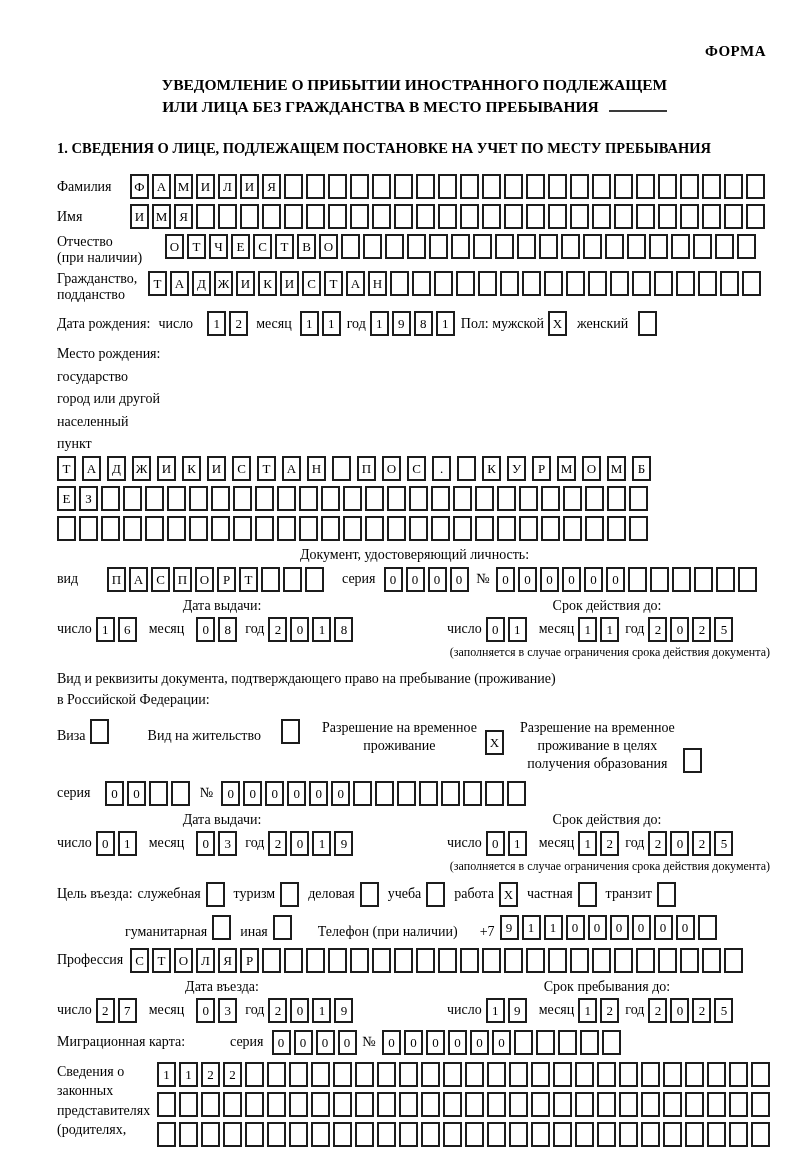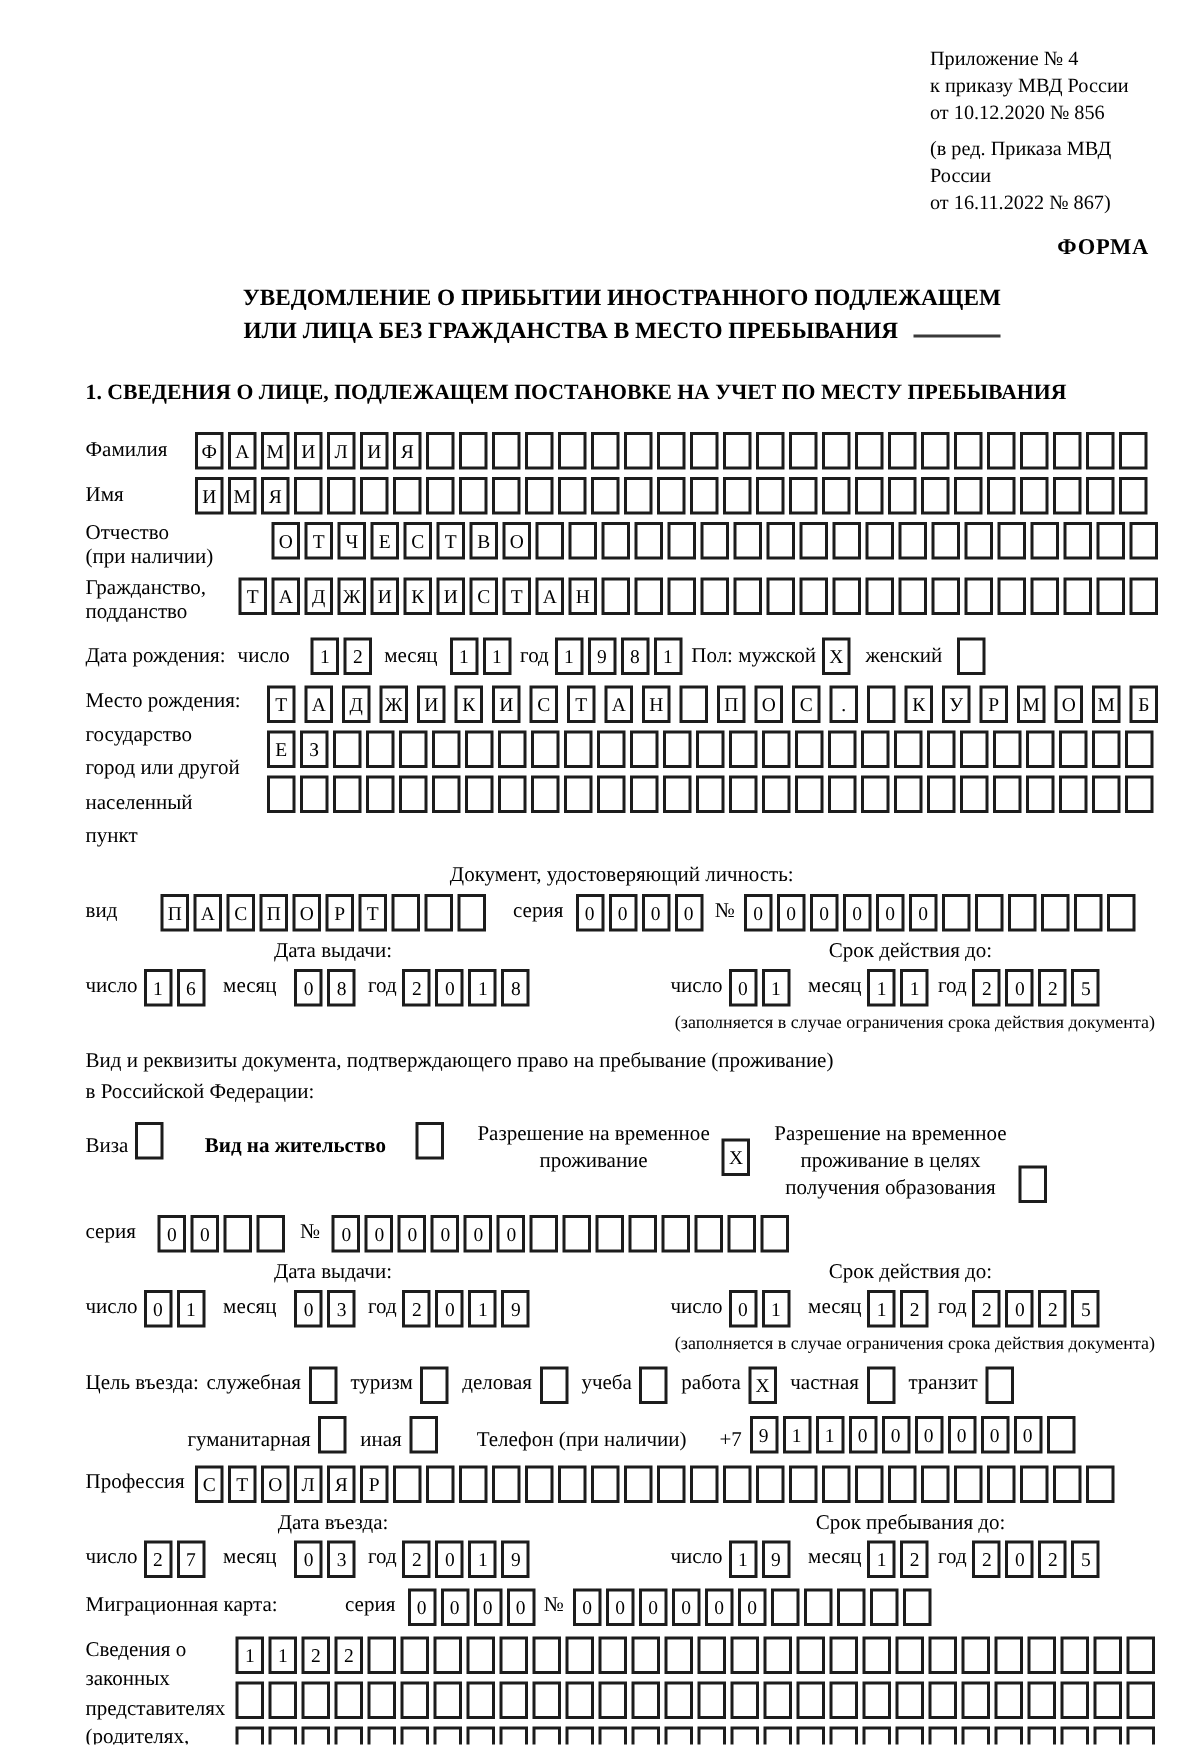--- a/index.html
+++ b/index.html
@@ -12,21 +12,21 @@
   .appendix .amendment{margin-top:6px;}
   .forma{margin-top:13px;text-align:right;font-weight:bold;font-size:15px;padding-right:6px;letter-spacing:.5px;}
 
   
   .title{margin-top:14px;text-align:center;font-weight:bold;font-size:15.5px;line-height:22px;}
   .blank{display:inline-block;width:58px;height:13px;border-bottom:2.5px solid #3a3a3a;margin-left:10px;}
   .section-heading{margin-top:22px;font-weight:bold;font-size:14.5px;}
 
   
   .row{display:flex;align-items:center;margin-top:5px;}
-  .row.top{align-items:flex-start;justify-content:space-between;}
+  .row.top{align-items:flex-start;}
   .lbl{font-size:14px;flex:0 0 auto;}
   .sub{font-size:14px;flex:0 0 auto;}
   .w73{width:73px;} .w91{width:91px;} .w108{width:108px;}
   .cells{display:inline-flex;gap:3px;flex:0 0 auto;}
   .cells.wide{gap:6px;}
   .cell{flex:0 0 auto;box-sizing:border-box;width:19px;height:25px;border:2px solid #1c1c1c;
         display:flex;align-items:center;justify-content:center;font-size:13px;line-height:1;background:#fff;}
 
   .ml4{margin-left:4px;} .ml6{margin-left:6px;} .ml8{margin-left:8px;} .ml10{margin-left:10px;} .ml14{margin-left:14px;}
 
@@ -67,29 +67,20 @@
   .reps{display:flex;align-items:flex-start;margin-top:7px;}
   .reps-labels{width:100px;flex:0 0 auto;font-size:14px;line-height:19.5px;}
   .reps-rows .cells{display:flex;margin-top:5px;}
   .reps-rows .cells:first-child{margin-top:0;}
 </style>
 </head>
 <body>
 
 <div class="page">
 
-  <div class="appendix">
-    <div>Приложение № 4</div>
-    <div>к приказу МВД России</div>
-    <div>от 10.12.2020 № 856</div>
-    <div class="amendment">
-      <div>(в ред. Приказа МВД России</div>
-      <div>от 16.11.2022 № 867)</div>
-    </div>
-  </div>
 
   <div class="forma">ФОРМА</div>
 
   <div class="title">
     <div>УВЕДОМЛЕНИЕ О ПРИБЫТИИ ИНОСТРАННОГО ПОДЛЕЖАЩЕМ</div>
     <div><span>ИЛИ ЛИЦА БЕЗ ГРАЖДАНСТВА В МЕСТО ПРЕБЫВАНИЯ</span><span class="blank"></span></div>
   </div>
 
   <div class="section-heading">1. СВЕДЕНИЯ О ЛИЦЕ, ПОДЛЕЖАЩЕМ ПОСТАНОВКЕ НА УЧЕТ ПО МЕСТУ ПРЕБЫВАНИЯ</div>
 
@@ -258,21 +249,21 @@
     <span class="sub ml6">Пол: мужской</span>
     <span class="cells ml4">
         <span class="cell">X</span>
       </span>
     <span class="sub ml10">женский</span>
     <span class="cells ml10">
         <span class="cell"></span>
       </span>
   </div>
 
-  <div class="row top" style="margin-top:7px;">
+  <div class="row top" style="margin-top:7px;flex-direction:column;">
     <div class="lbl w108 bp-labels">
       <div>Место рождения:</div>
       <div>государство</div>
       <div>город или другой</div>
       <div>населенный пункт</div>
     </div>
     <div class="bp-rows">
       <div class="cells wide">
           <span class="cell">Т</span>
           <span class="cell">А</span>
@@ -465,21 +456,21 @@
     <div>в Российской Федерации:</div>
   </div>
 
   <div class="permit-row">
     <span class="grp">
       <span>Виза</span>
       <span class="cells" style="margin-left:4px;">
           <span class="cell"></span>
         </span>
     </span>
-    <span class="grp" style="margin-left:28px;font-weight:bold;">
+    <span class="grp" style="margin-left:39px;">
       <span>Вид на жительство</span>
       <span class="cells" style="margin-left:20px;">
           <span class="cell"></span>
         </span>
     </span>
     <span class="grp" style="margin-left:22px;">
       <span class="multiline">
         <span>Разрешение на временное</span><br>
         <span>проживание</span>
       </span>

